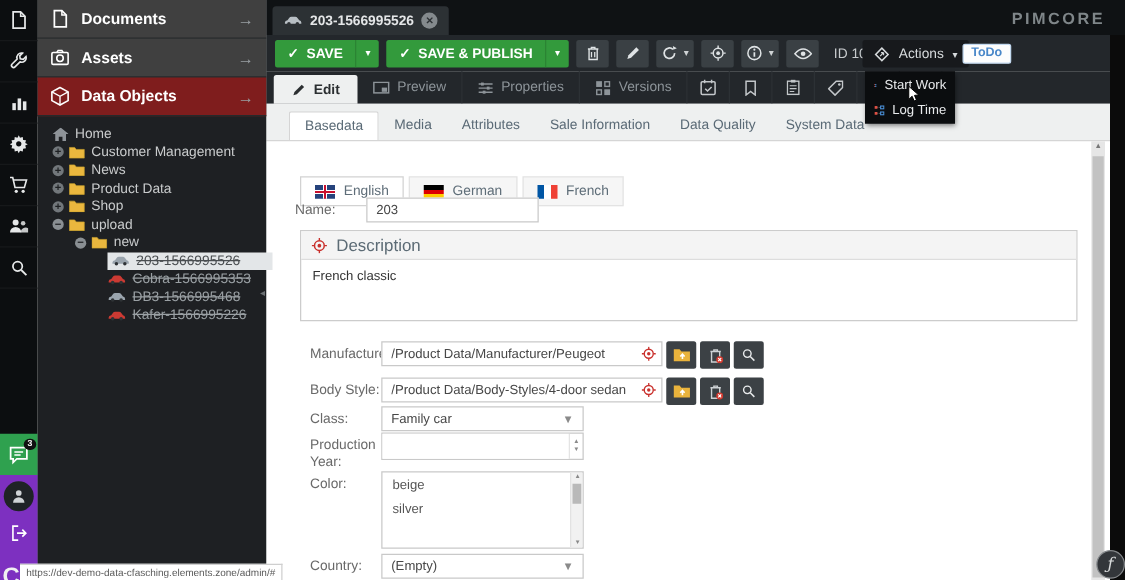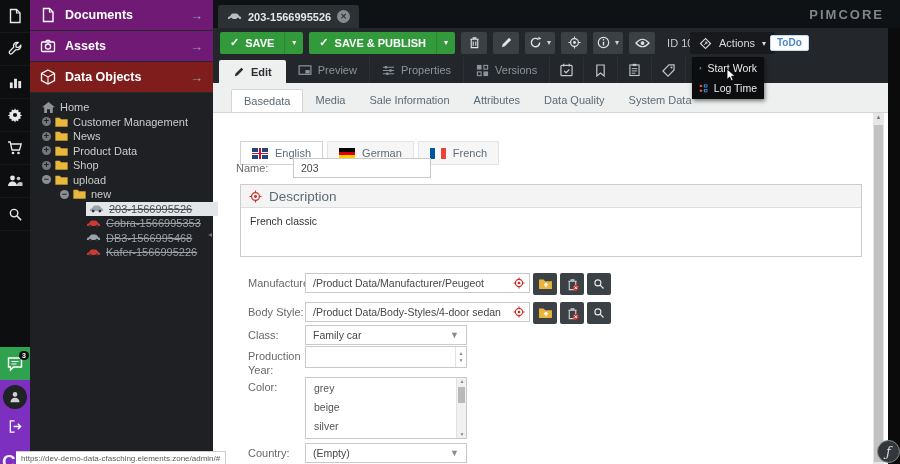--- a/index.html
+++ b/index.html
@@ -12,21 +12,21 @@
   .rail-icon { width:30px; height:33px; display:flex; align-items:center; justify-content:center; color:#e6e8e9; border-bottom:1px solid #16181a; }
   .rail-chat { position:absolute; top:347px; left:0; width:30px; height:33px; background:#2fa14f; display:flex; align-items:center; justify-content:center; color:#fff; }
   .chat-badge { position:absolute; top:4px; right:1px; background:#111; color:#fff; font-size:7px; font-weight:bold; border-radius:6px; padding:1px 3px; line-height:1; }
   .rail-purple { position:absolute; top:380px; left:0; width:30px; height:84px; background:#7d30c0; overflow:hidden; }
   .avatar-circle { width:24px; height:24px; border-radius:50%; background:#1f2326; margin:5px auto 0; display:flex; align-items:center; justify-content:center; color:#cfd3d5; }
   .rail-logout { width:30px; height:26px; margin-top:4px; display:flex; align-items:center; justify-content:center; color:#fff; }
   .rail-logo { position:absolute; bottom:-9px; left:2px; color:#efeff1; font-size:19px; font-weight:bold; letter-spacing:.5px; }
 
   
   .sidebar { position:absolute; left:30px; top:0; width:183px; height:464px; background:#1e2023; z-index:5; }
-  .panel-header { height:31px; display:flex; align-items:center; gap:9px; padding:0 10px; background:#701a75; border-bottom:1px solid #26292b; color:#fff; }
+  .panel-header { height:31px; display:flex; align-items:center; gap:9px; padding:0 10px; background:#404040; border-bottom:1px solid #26292b; color:#fff; }
   .panel-header.ph-active { background:#7f1d1d; }
   .panel-label { flex:1; font-size:12.5px; font-weight:bold; color:#fff; }
   .panel-arrow { color:#9aa0a4; font-size:13px; }
   .tree { padding-top:7px; }
   .tree-row { height:14.5px; display:flex; align-items:center; gap:4px; font-size:11px; color:#c9cbcc; white-space:nowrap; }
   .tree-row .lbl { padding-left:1px; }
   .exp { width:9px; height:9px; border-radius:50%; background:#72777b; color:#1e2023; font-size:9px; line-height:8px; text-align:center; flex:none; font-weight:bold; }
   .exp.minus { background:#8a8f93; }
   .ind0 { padding-left:12px; } .ind1 { padding-left:12px; } .ind2 { padding-left:30px; } .ind3 { padding-left:56px; }
   .struck .lbl { text-decoration:line-through; color:#9aa0a4; }
@@ -581,22 +581,22 @@
         <svg class="ic" width="14" height="12">
           <use href="#s-columns"></use>
         </svg>
       </div>
   </div>
 
   <div class="content">
     <div class="ctabs">
       <div class="ctab active">Basedata</div>
       <div class="ctab">Media</div>
+      <div class="ctab">Attributes</div>
       <div class="ctab">Sale Information</div>
-      <div class="ctab">Attributes</div>
       <div class="ctab">Data Quality</div>
       <div class="ctab">System Data</div>
     </div>
 
     <div class="form-panel">
       <div class="langtabs">
         <div class="ltab active">
           <span class="flag flag-uk"></span>
           <span>English</span>
         </div>
@@ -690,21 +690,20 @@
           <span class="spin-arrows">
             <span>▲</span>
             <span>▼</span>
           </span>
         </div>
       </div>
 
       <div class="frow" style="left:35px; top:264px;">
         <span class="flabel">Color:</span>
         <div class="lbox">
-          <div class="lopt">grey</div>
           <div class="lopt">beige</div>
           <div class="lopt">silver</div>
           <div class="lscroll">
             <span class="a-up">▲</span>
             <span class="thumb"></span>
             <span class="a-dn">▼</span>
           </div>
         </div>
       </div>
 

